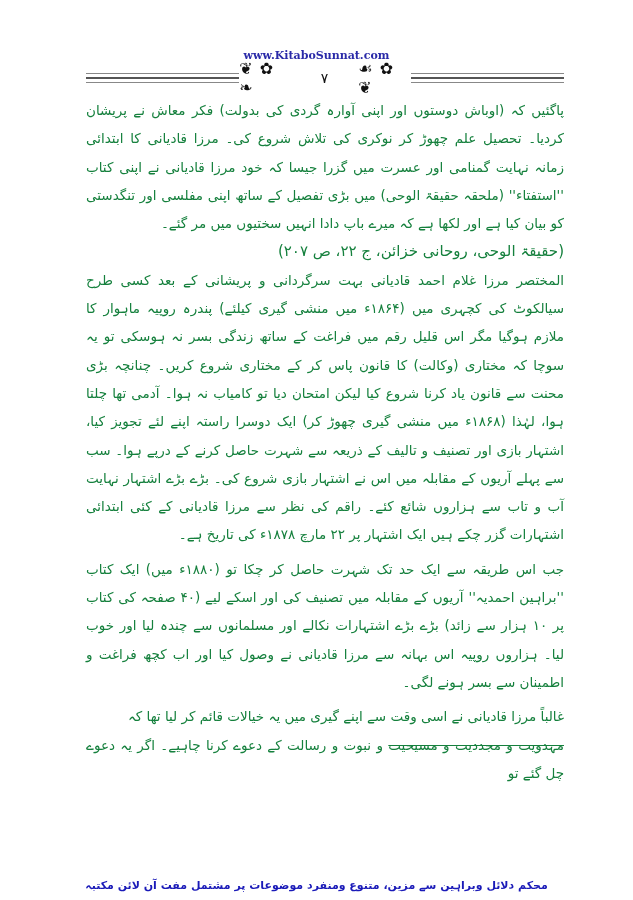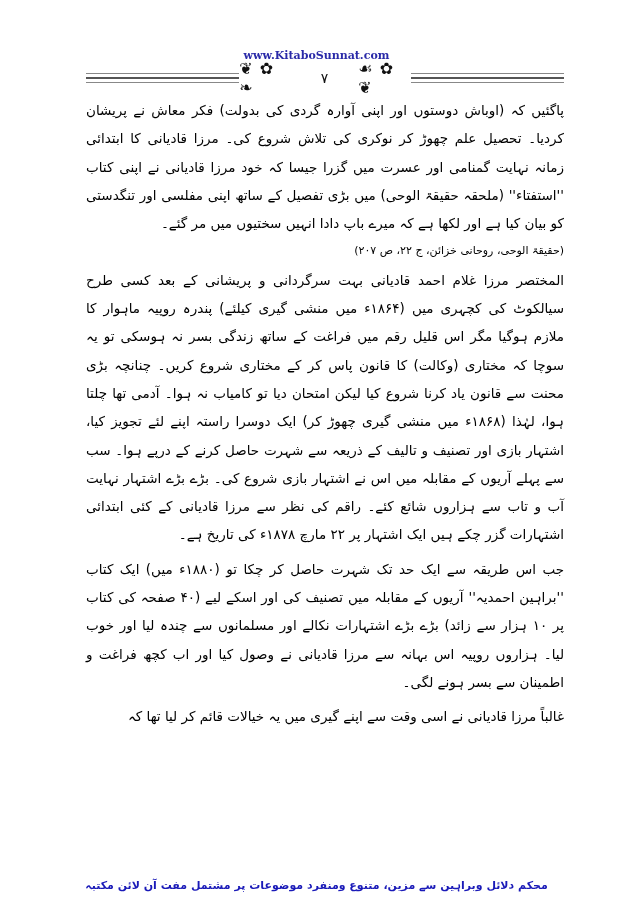--- a/index.html
+++ b/index.html
@@ -14,24 +14,24 @@
   }
   .rule-group { width: 160px; height: 10px; display: flex; flex-direction: column; justify-content: space-between; }
   .rule-group .line { height: 2px; background: #555; }
   .rule-group .line.thin { height: 1px; background: #888; }
   .ornament { font-family: "DejaVu Serif", serif; font-size: 16px; color: #111; letter-spacing: 1px; }
   .page-number { font-family: "DejaVu Sans", sans-serif; font-size: 14px; color: #111; }
   .center-orn { display: flex; align-items: center; gap: 30px; }
   .body-text {
     position: absolute; top: 96px; left: 86px; width: 478px;
     direction: rtl; text-align: justify; text-align-last: right;
-    font-family: "DejaVu Sans", sans-serif; font-size: 13.5px; line-height: 28.3px; color: #000000;
+    font-family: "DejaVu Sans", sans-serif; font-size: 13.5px; line-height: 28.3px; color: #15803d;
   }
   .body-text p { margin: 0; }
-  .body-text .cite { display: block; text-align: center; font-size: 11px; }
+  .body-text .cite { display: block; text-align: center; font-size: 15px; }
   .body-text .gap { height: 6px; }
   .strike { text-decoration: line-through; }
   .footer-tagline {
     position: absolute; bottom: 8px; left: 0; width: 633px; text-align: center; direction: rtl;
     font-family: "DejaVu Sans", sans-serif; font-weight: bold; font-size: 11px; color: #1a1ab8; margin-top: 36px;
   }
 </style>
 </head>
 <body>
 
@@ -56,15 +56,16 @@
 </div>
 
 <div class="body-text">
   <p>پاگئیں کہ (اوباش دوستوں اور اپنی آوارہ گردی کی بدولت) فکر معاش نے پریشان کردیا۔ تحصیل علم چھوڑ کر نوکری کی تلاش شروع کی۔ مرزا قادیانی کا ابتدائی زمانہ نہایت گمنامی اور عسرت میں گزرا جیسا کہ خود مرزا قادیانی نے اپنی کتاب ''استفتاء'' (ملحقہ حقیقۃ الوحی) میں بڑی تفصیل کے ساتھ اپنی مفلسی اور تنگدستی کو بیان کیا ہے اور لکھا ہے کہ میرے باپ دادا انہیں سختیوں میں مر گئے۔</p>
   <span class="cite">(حقیقۃ الوحی، روحانی خزائن، ج ۲۲، ص ۲۰۷)</span>
   <p>المختصر مرزا غلام احمد قادیانی بہت سرگردانی و پریشانی کے بعد کسی طرح سیالکوٹ کی کچہری میں (۱۸۶۴ء میں منشی گیری کیلئے) پندرہ روپیہ ماہوار کا ملازم ہوگیا مگر اس قلیل رقم میں فراغت کے ساتھ زندگی بسر نہ ہوسکی تو یہ سوچا کہ مختاری (وکالت) کا قانون پاس کر کے مختاری شروع کریں۔ چنانچہ بڑی محنت سے قانون یاد کرنا شروع کیا لیکن امتحان دیا تو کامیاب نہ ہوا۔ آدمی تھا چلتا ہوا، لہٰذا (۱۸۶۸ء میں منشی گیری چھوڑ کر) ایک دوسرا راستہ اپنے لئے تجویز کیا، اشتہار بازی اور تصنیف و تالیف کے ذریعہ سے شہرت حاصل کرنے کے درپے ہوا۔ سب سے پہلے آریوں کے مقابلہ میں اس نے اشتہار بازی شروع کی۔ بڑے بڑے اشتہار نہایت آب و تاب سے ہزاروں شائع کئے۔ راقم کی نظر سے مرزا قادیانی کے کئی ابتدائی اشتہارات گزر چکے ہیں ایک اشتہار پر ۲۲ مارچ ۱۸۷۸ء کی تاریخ ہے۔</p>
   <div class="gap"></div>
   <p>جب اس طریقہ سے ایک حد تک شہرت حاصل کر چکا تو (۱۸۸۰ء میں) ایک کتاب ''براہین احمدیہ'' آریوں کے مقابلہ میں تصنیف کی اور اسکے لیے (۴۰ صفحہ کی کتاب پر ۱۰ ہزار سے زائد) بڑے بڑے اشتہارات نکالے اور مسلمانوں سے چندہ لیا اور خوب لیا۔ ہزاروں روپیہ اس بہانہ سے مرزا قادیانی نے وصول کیا اور اب کچھ فراغت و اطمینان سے بسر ہونے لگی۔</p>
   <div class="gap"></div>
   <p>غالباً مرزا قادیانی نے اسی وقت سے اپنے گیری میں یہ خیالات قائم کر لیا تھا کہ</p>
+  <p><span class="strike">مہدویت و مجددیت و مسیحیت</span><span> و نبوت و رسالت کے دعوے کرنا چاہیے۔ اگر یہ دعوے چل گئے تو</span></p>
 </div>
 
 <div class="footer-tagline">محکم دلائل وبراہین سے مزین، متنوع ومنفرد موضوعات پر مشتمل مفت آن لائن مکتبہ</div>
 
 </body></html>

